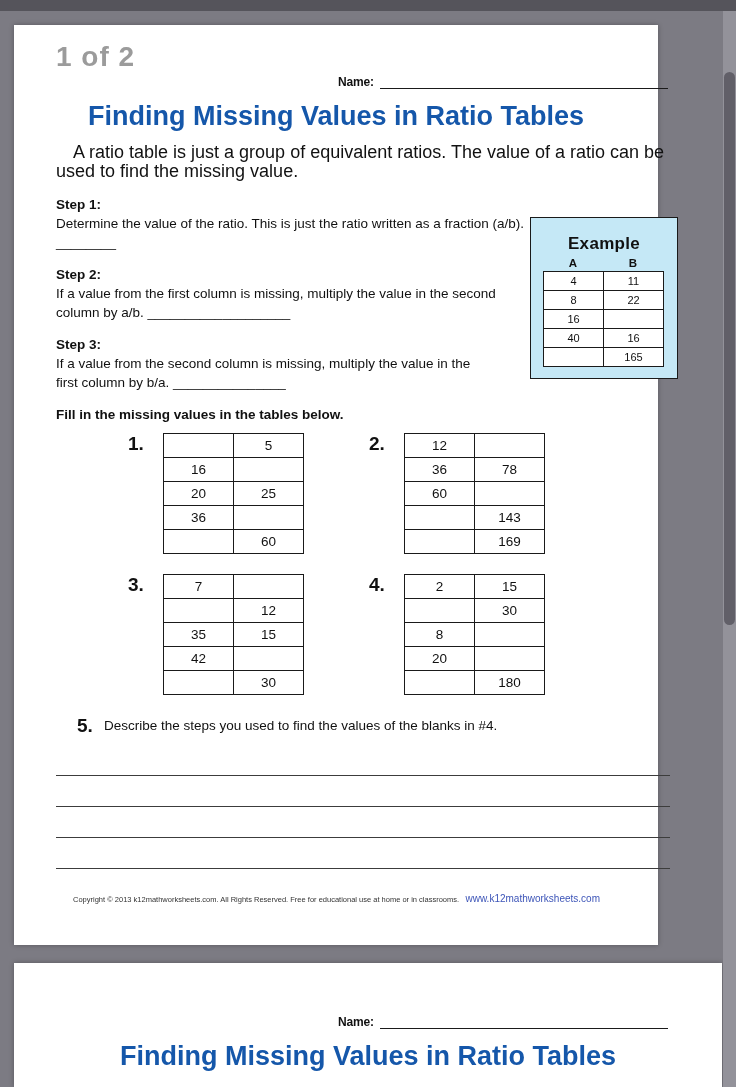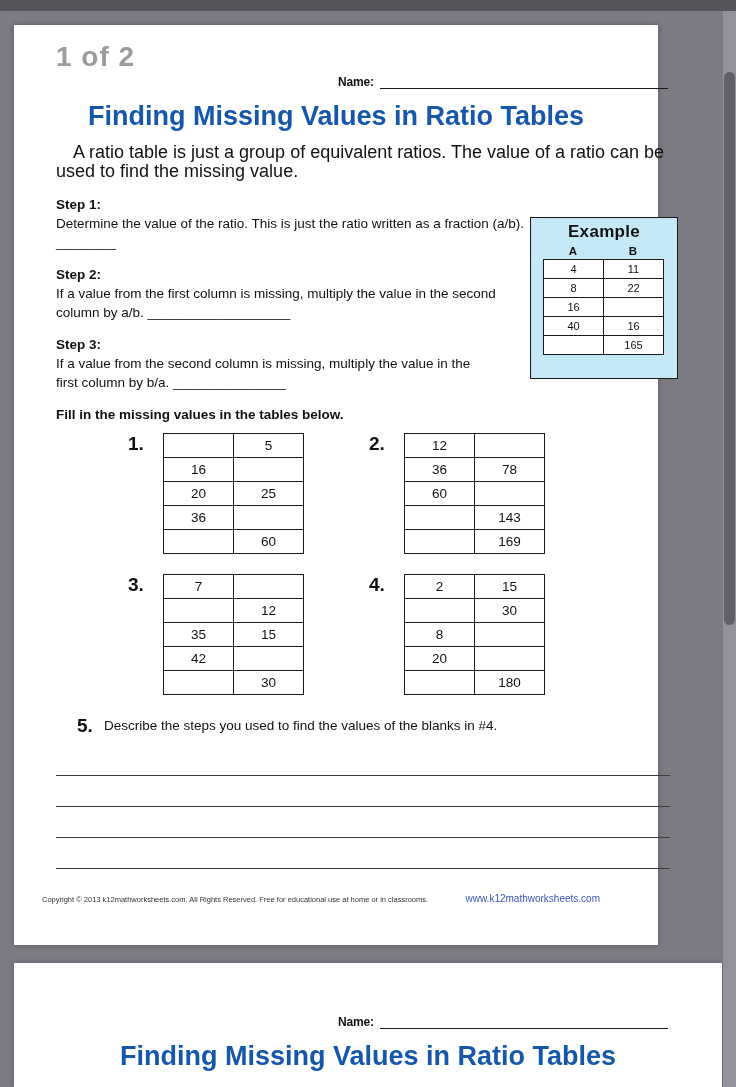--- a/index.html
+++ b/index.html
@@ -34,26 +34,26 @@
   .wtable{border-left:1px solid #1a1a1a;border-top:1px solid #1a1a1a;display:inline-block;background:#fff;}
   .trow{display:flex;}
   .tcell{width:69px;height:23px;border-right:1px solid #1a1a1a;border-bottom:1px solid #1a1a1a;display:flex;align-items:center;justify-content:center;font-size:13.5px;}
 
   .q5{display:flex;margin-top:18px;}
   .q5 .pnum{width:27px;margin-left:21px;}
   .qtext{font-size:13.5px;line-height:22px;}
   .answer-lines{margin-top:8px;width:614px;}
   .ansline{height:30px;border-bottom:1px solid #3c3c3c;}
 
-  .footer{position:absolute;left:28px;right:58px;top:868px;display:flex;justify-content:space-between;align-items:flex-end;}
+  .footer{position:absolute;left:59px;right:58px;top:868px;display:flex;justify-content:space-between;align-items:flex-end;}
   .copyright{font-size:7.5px;color:#333;}
   .weblink{font-size:10px;color:#3d55b8;}
 
   .example-box{position:absolute;left:516px;top:192px;width:148px;height:162px;background:#c5e8f6;border:1.5px solid #1a1a1a;box-sizing:border-box;}
-  .ex-title{text-align:center;font-size:17px;font-weight:bold;margin-top:4px;letter-spacing:0.3px;}
+  .ex-title{text-align:center;font-size:17px;font-weight:bold;margin-top:16px;letter-spacing:0.3px;}
   .ex-heads{display:flex;margin:3px 0 2px 12px;}
   .ex-head{width:60px;text-align:center;font-size:11.5px;font-weight:bold;}
   .ex-table{margin-left:12px;border-left:1px solid #1a1a1a;border-top:1px solid #1a1a1a;display:inline-block;background:#fff;}
   .ex-table .tcell{width:59px;height:18px;font-size:11px;}
 
   .name-row2{position:absolute;left:324px;top:52px;display:flex;align-items:flex-end;}
   .wtitle2{position:absolute;left:0;top:78px;width:100%;text-align:center;font-size:27px;font-weight:bold;color:#1557aa;}
 </style>
 </head>
 <body>

